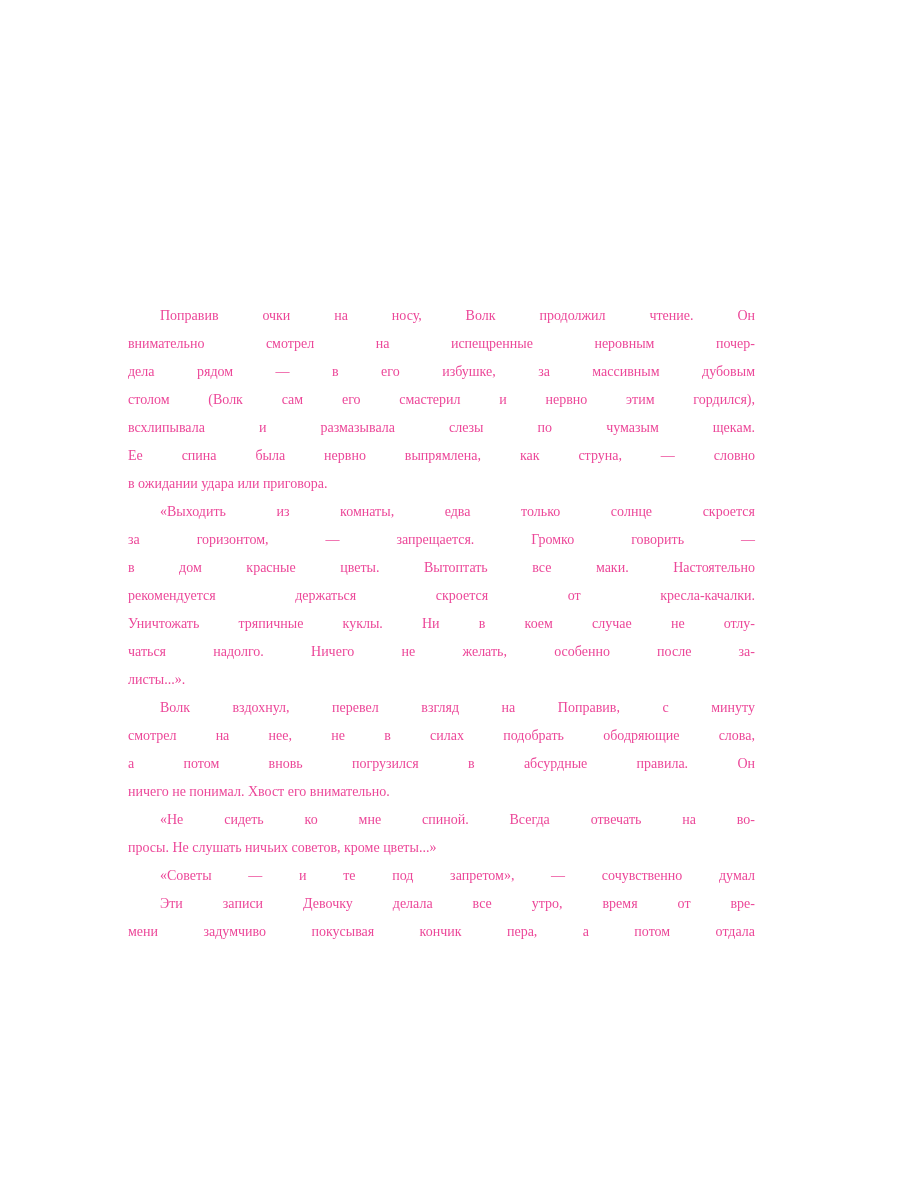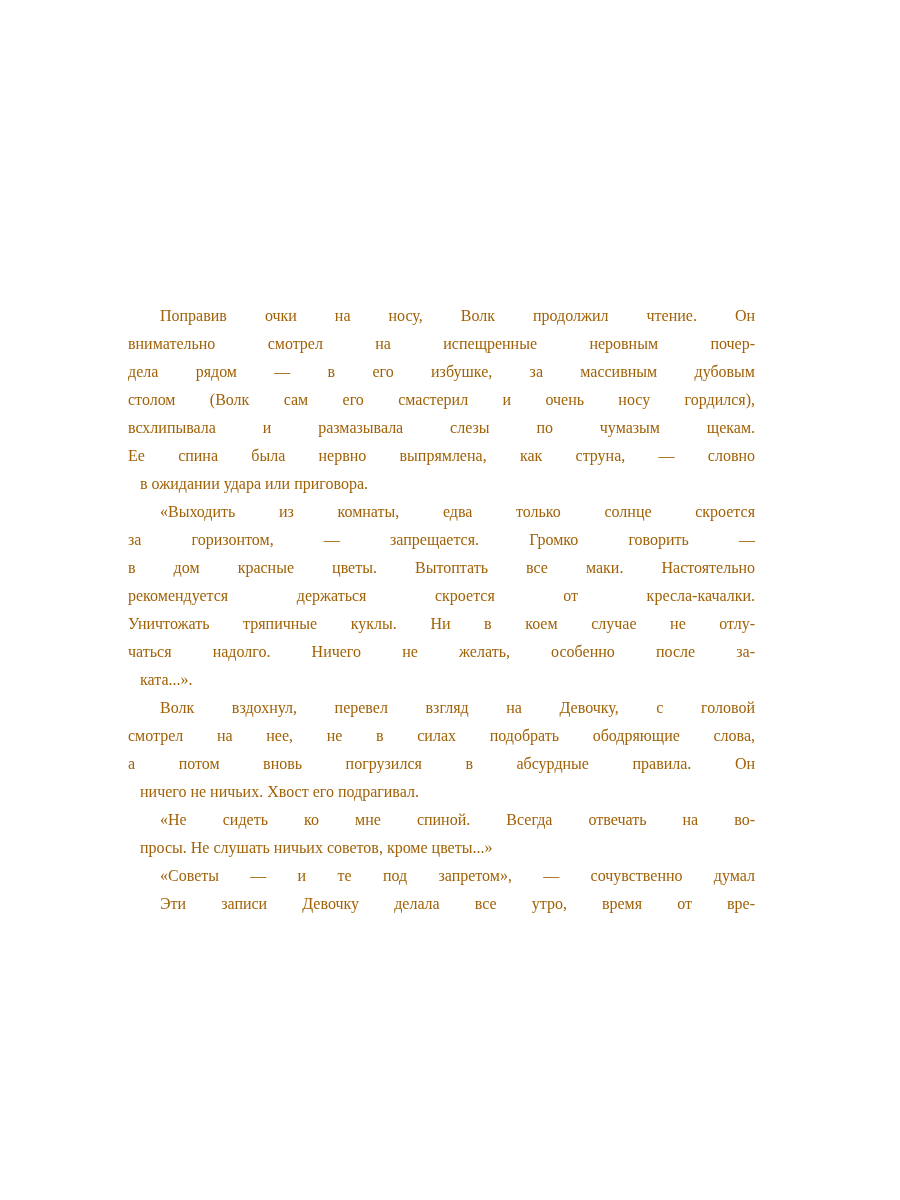--- a/index.html
+++ b/index.html
@@ -8,65 +8,66 @@
     background: #ffffff;
     position: relative;
     overflow: hidden;
   }
   .page {
     position: absolute;
     left: 128px;
     top: 302px;
     width: 627px;
     font-family: "Liberation Serif", "DejaVu Serif", serif;
-    font-size: 16px;
+    font-size: 14px;
     line-height: 28px;
-    color: #a16207;
+    color: #ec4899;
   }
   .line {
     display: block;
     height: 28px;
     white-space: nowrap;
     text-align: justify;
     text-align-last: justify;
   }
   .line.indent { padding-left: 32px; }
-  .line.last { text-align-last: left; margin-left: 12px; }
+  .line.last { text-align-last: left; }
 </style>
 </head>
 <body>
 
 <div class="page">
   <div>
     <span class="line indent">Поправив очки на носу, Волк продолжил чтение. Он</span>
     <span class="line">внимательно смотрел на испещренные неровным почер-</span>
     <span class="line">дела рядом — в его избушке, за массивным дубовым</span>
-    <span class="line">столом (Волк сам его смастерил и очень носу гордился),</span>
+    <span class="line">столом (Волк сам его смастерил и нервно этим гордился),</span>
     <span class="line">всхлипывала и размазывала слезы по чумазым щекам.</span>
     <span class="line">Ее спина была нервно выпрямлена, как струна, — словно</span>
     <span class="line last">в ожидании удара или приговора.</span>
   </div>
   <div>
     <span class="line indent">«Выходить из комнаты, едва только солнце скроется</span>
     <span class="line">за горизонтом, — запрещается. Громко говорить —</span>
     <span class="line">в дом красные цветы. Вытоптать все маки. Настоятельно</span>
     <span class="line">рекомендуется держаться скроется от кресла-качалки.</span>
     <span class="line">Уничтожать тряпичные куклы. Ни в коем случае не отлу-</span>
     <span class="line">чаться надолго. Ничего не желать, особенно после за-</span>
-    <span class="line last">ката...».</span>
+    <span class="line last">листы...».</span>
   </div>
   <div>
-    <span class="line indent">Волк вздохнул, перевел взгляд на Девочку, с головой</span>
+    <span class="line indent">Волк вздохнул, перевел взгляд на Поправив, с минуту</span>
     <span class="line">смотрел на нее, не в силах подобрать ободряющие слова,</span>
     <span class="line">а потом вновь погрузился в абсурдные правила. Он</span>
-    <span class="line last">ничего не ничьих. Хвост его подрагивал.</span>
+    <span class="line last">ничего не понимал. Хвост его внимательно.</span>
   </div>
   <div>
     <span class="line indent">«Не сидеть ко мне спиной. Всегда отвечать на во-</span>
     <span class="line last">просы. Не слушать ничьих советов, кроме цветы...»</span>
   </div>
   <div>
     <span class="line indent">«Советы — и те под запретом», — сочувственно думал</span>
   </div>
   <div>
     <span class="line indent">Эти записи Девочку делала все утро, время от вре-</span>
+    <span class="line">мени задумчиво покусывая кончик пера, а потом отдала</span>
   </div>
 </div>
 
 </body></html>

